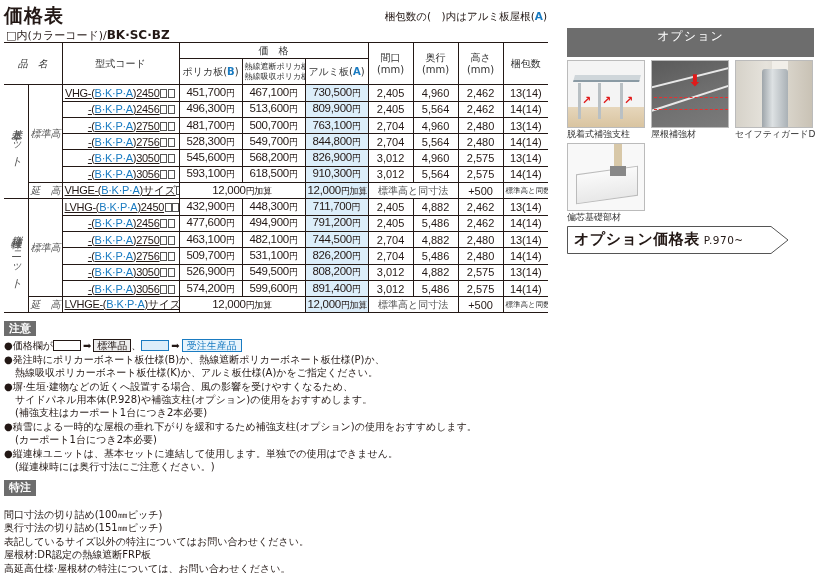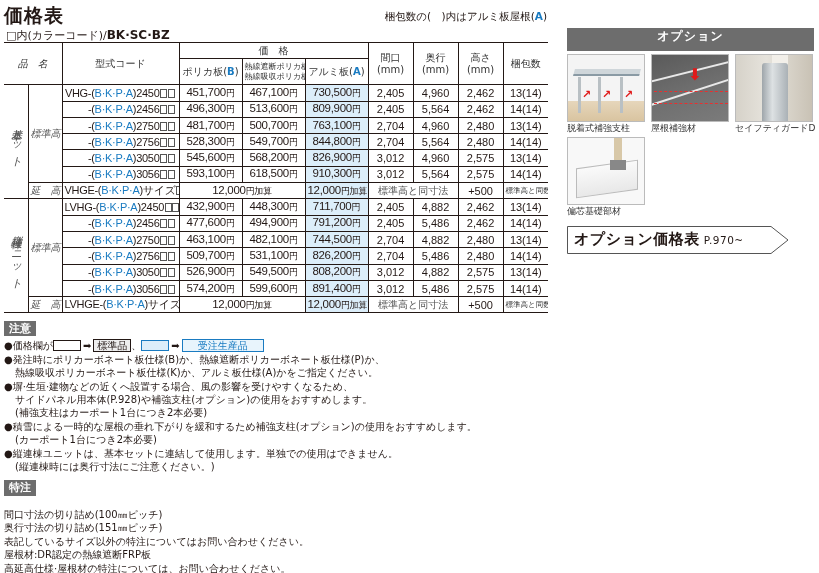--- a/index.html
+++ b/index.html
@@ -14,46 +14,46 @@
 
   table.price { position: absolute; left: 4px; top: 42px; width: 544px; border-collapse: collapse; font-size: 10.5px; table-layout: fixed; }
   table.price td, table.price th { border: 1px solid #231815; height: 16.3px; padding: 0 2px; white-space: nowrap; overflow: hidden; font-weight: normal; }
   table.price tr.toprule td, table.price tr.toprule th { border-top: 1.5px solid #231815; }
   table.price th { font-size: 10px; color: #333; text-align: center; line-height: 1.15; }
   table.price th.small { font-size: 8px; line-height: 1.2; }
   .price-val { text-align: center; font-weight: bold; font-family: "Liberation Sans", sans-serif; font-size: 11.5px; letter-spacing: -0.3px; }
   .price-val .yen { font-weight: normal; font-size: 9px; }
   .alu { background: #dceefa; }
   .dim { text-align: center; font-family: "Liberation Sans", sans-serif; font-size: 11px; }
-  .code { text-align: right; font-family: "Liberation Sans", sans-serif; font-weight: bold; font-size: 11px; letter-spacing: -0.3px; padding-right: 4px !important; }
+  .code { text-align: right; font-family: "Liberation Sans", sans-serif; font-weight: bold; font-size: 11px; letter-spacing: -0.3px; padding-right: 4px !important; text-decoration: underline; }
   .code .bl { color: #1a7bc1; }
   .code .sq { display: inline-block; width: 7px; height: 9px; border: 1px solid #555; margin-left: 0.5px; vertical-align: -1px; }
   .vert { text-align: center; font-size: 11px; color: #555; line-height: 1.05; writing-mode: vertical-rl; letter-spacing: 1px; }
   .label-grey { text-align: center; font-size: 10px; color: #555; font-style: italic; }
   .kata { font-size: 10px; color: #555; text-align: center; margin-top: 24px; }
   .tiny { font-size: 7.5px; text-align: center; color: #333; }
   .blue-b { color: #1a7bc1; font-weight: bold; }
   table.price tr.lastrow td { border-bottom: 1.5px solid #231815; }
   table.price td.noleft, table.price th.noleft { border-left: none; font-style: italic; }
   table.price td.noright, table.price th.noright { border-right: none; }
 
   .sec-label { display: inline-block; background: #6d6d6d; color: #fff; font-size: 11px; font-weight: bold; padding: 1px 5px; }
   .notes { position: absolute; left: 4px; top: 321px; width: 560px; font-size: 10px; line-height: 13.4px; color: #231815; }
   .notes .bullet::before { content: "●"; }
   .notes .indent { padding-left: 11px; }
   .legend-box { display: inline-block; width: 28px; height: 11px; border: 1px solid #231815; vertical-align: -2px; }
   .legend-box.blue { background: #dceefa; border-color: #1a7bc1; }
   .std-tag { display: inline-block; border: 1px solid #231815; background: #eee; padding: 0 3px; line-height: 11px; }
-  .order-tag { display: inline-block; border: 1px solid #1a7bc1; color: #1a7bc1; background: #e8f4fc; padding: 0 15px; line-height: 11px; }
+  .order-tag { display: inline-block; border: 1px solid #1a7bc1; color: #1a7bc1; background: #e8f4fc; padding: 0 4px; line-height: 11px; }
   .arrow { font-size: 10px; margin: 0 2px; }
 
   .special { position: absolute; left: 4px; top: 480px; width: 420px; font-size: 10px; line-height: 13.6px; }
 
   .opt-panel { position: absolute; left: 567px; top: 28px; width: 247px; }
-  .opt-header { background: #6d6d6d; color: #fff; font-size: 12px; font-weight: bold; text-align: center; height: 23px; line-height: 17px; letter-spacing: 1px; }
+  .opt-header { background: #6d6d6d; color: #fff; font-size: 12px; font-weight: normal; text-align: center; height: 29px; line-height: 17px; letter-spacing: 1px; }
   .opt-grid { display: flex; flex-wrap: wrap; gap: 0 6px; margin-top: 3px; }
   .opt-item { width: 78px; margin-bottom: 2px; }
   .opt-img { width: 78px; height: 68px; border: 1px solid #bbb; position: relative; overflow: hidden; }
   .opt-cap { font-size: 9px; color: #333; margin-top: 0; white-space: nowrap; height: 13px; }
 
   .img1 { background: linear-gradient(#f4f4f4 0%, #f4f4f4 70%, #e6d6bb 70%, #d9c4a0 100%); }
   .img1 .roof { position: absolute; left: 6px; top: 14px; width: 66px; height: 7px; background: #cfd6da; border-bottom: 2px solid #8a9aa4; transform: skewX(-15deg); }
   .img1 .post { position: absolute; top: 22px; width: 3px; height: 36px; background: #b9c0c4; }
   .img1 .arr { position: absolute; top: 33px; color: #e01a1a; font-size: 11px; font-weight: bold; }
 

